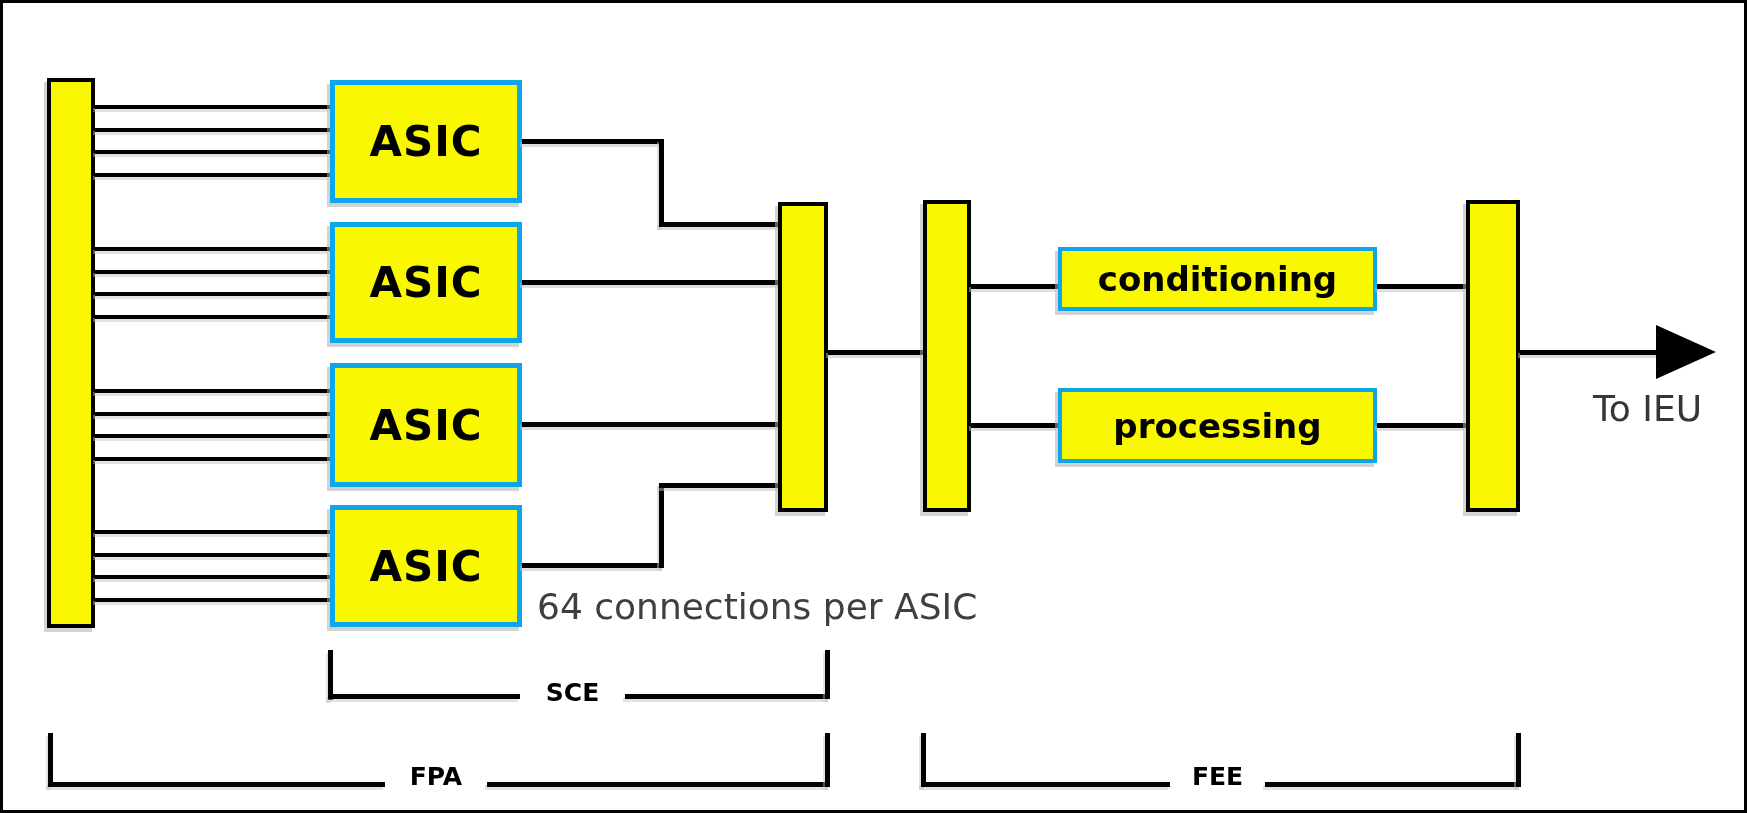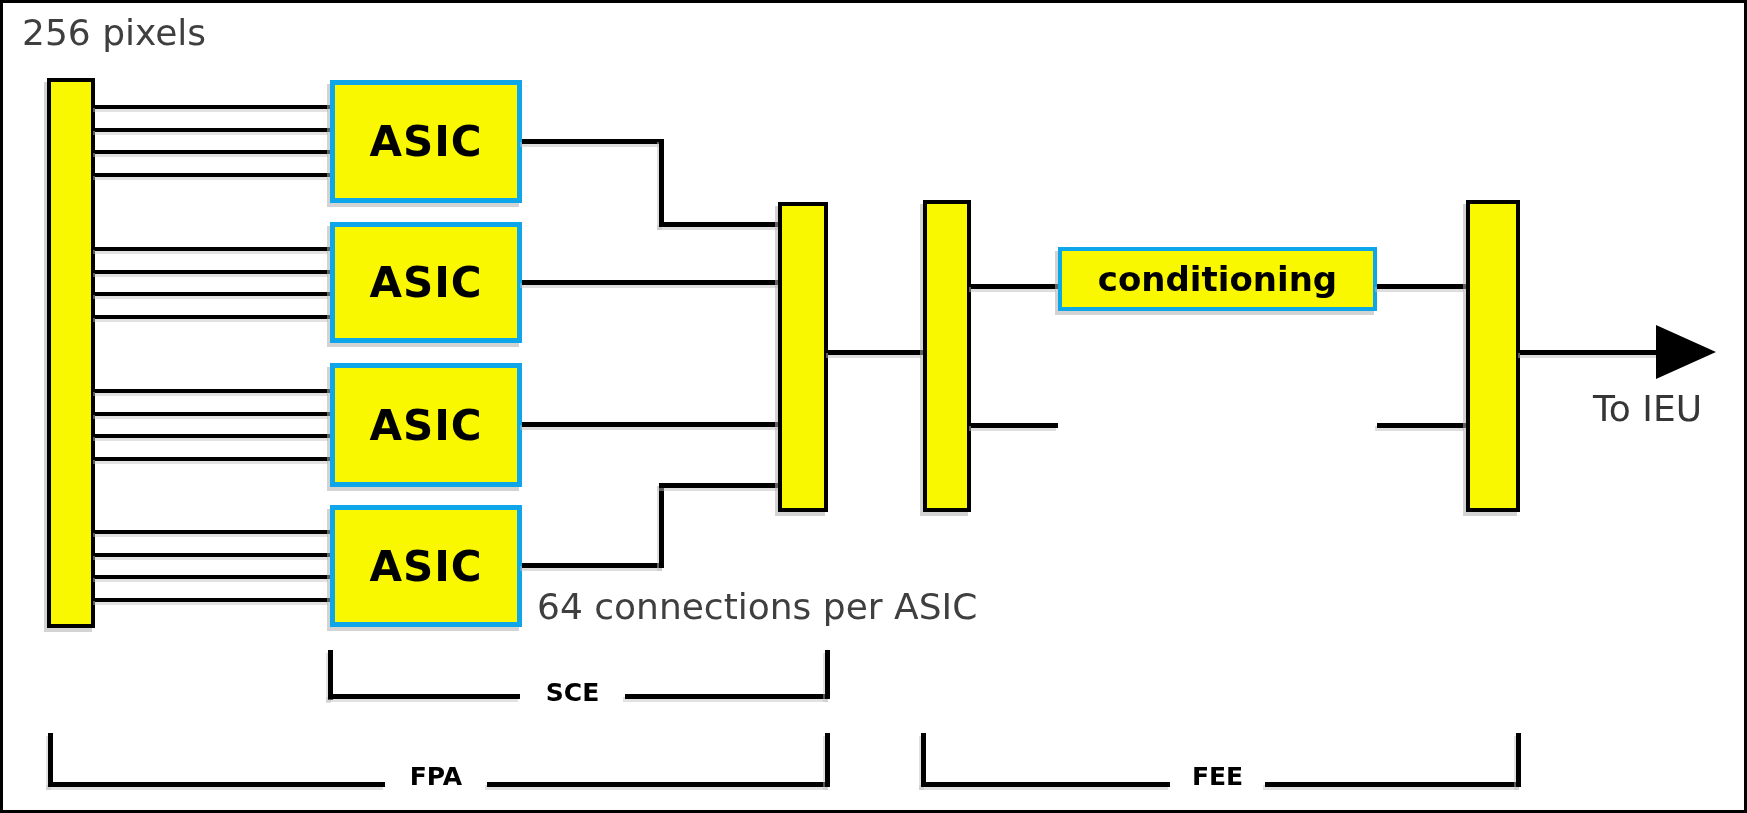--- a/index.html
+++ b/index.html
@@ -29,21 +29,20 @@
   .gname{position:absolute;color:#000;font-weight:bold;font-size:25px;text-align:center;white-space:nowrap;}
   .arrowhead{position:absolute;width:0;height:0;
     border-top:27px solid transparent;border-bottom:27px solid transparent;
     border-left:60px solid #000;}
 </style>
 </head>
 <body>
 
 <div class="canvas">
 
-  <div class="note" style="left:22px;top:12px;">256 pixels</div>
 
   <div class="ybar" style="left:47px;top:78px;width:48px;height:550px;"></div>
 
   <div class="pixline" style="left:95px;top:105px;width:235px;"></div>
   <div class="pixline" style="left:95px;top:128px;width:235px;"></div>
   <div class="pixline" style="left:95px;top:150px;width:235px;"></div>
   <div class="pixline" style="left:95px;top:173px;width:235px;"></div>
 
   <div class="pixline" style="left:95px;top:247px;width:235px;"></div>
   <div class="pixline" style="left:95px;top:270px;width:235px;"></div>
@@ -91,20 +90,23 @@
 
   <div class="ybar" style="left:923px;top:200px;width:48px;height:312px;"></div>
 
   <div class="hline" style="left:971px;top:284px;width:87px;"></div>
   <div class="ybox" style="left:1058px;top:247px;width:319px;height:64px;border-width:4px;">
     <div class="boxlabel fee-box-label">conditioning</div>
   </div>
   <div class="hline" style="left:1377px;top:284px;width:89px;"></div>
 
   <div class="hline" style="left:971px;top:423px;width:87px;"></div>
+  <div class="ybox" style="left:1058px;top:388px;width:319px;height:75px;border-width:4px;">
+    <div class="boxlabel fee-box-label">processing</div>
+  </div>
   <div class="hline" style="left:1377px;top:423px;width:89px;"></div>
 
   <div class="ybar" style="left:1466px;top:200px;width:54px;height:312px;"></div>
 
   <div class="hline" style="left:1520px;top:350px;width:140px;"></div>
   <div class="arrowhead" style="left:1656px;top:325px;"></div>
   <div class="note" style="left:1593px;top:388px;color:#363636;">To IEU</div>
 
   <div class="note" style="left:537px;top:586px;">64 connections per ASIC</div>
 

